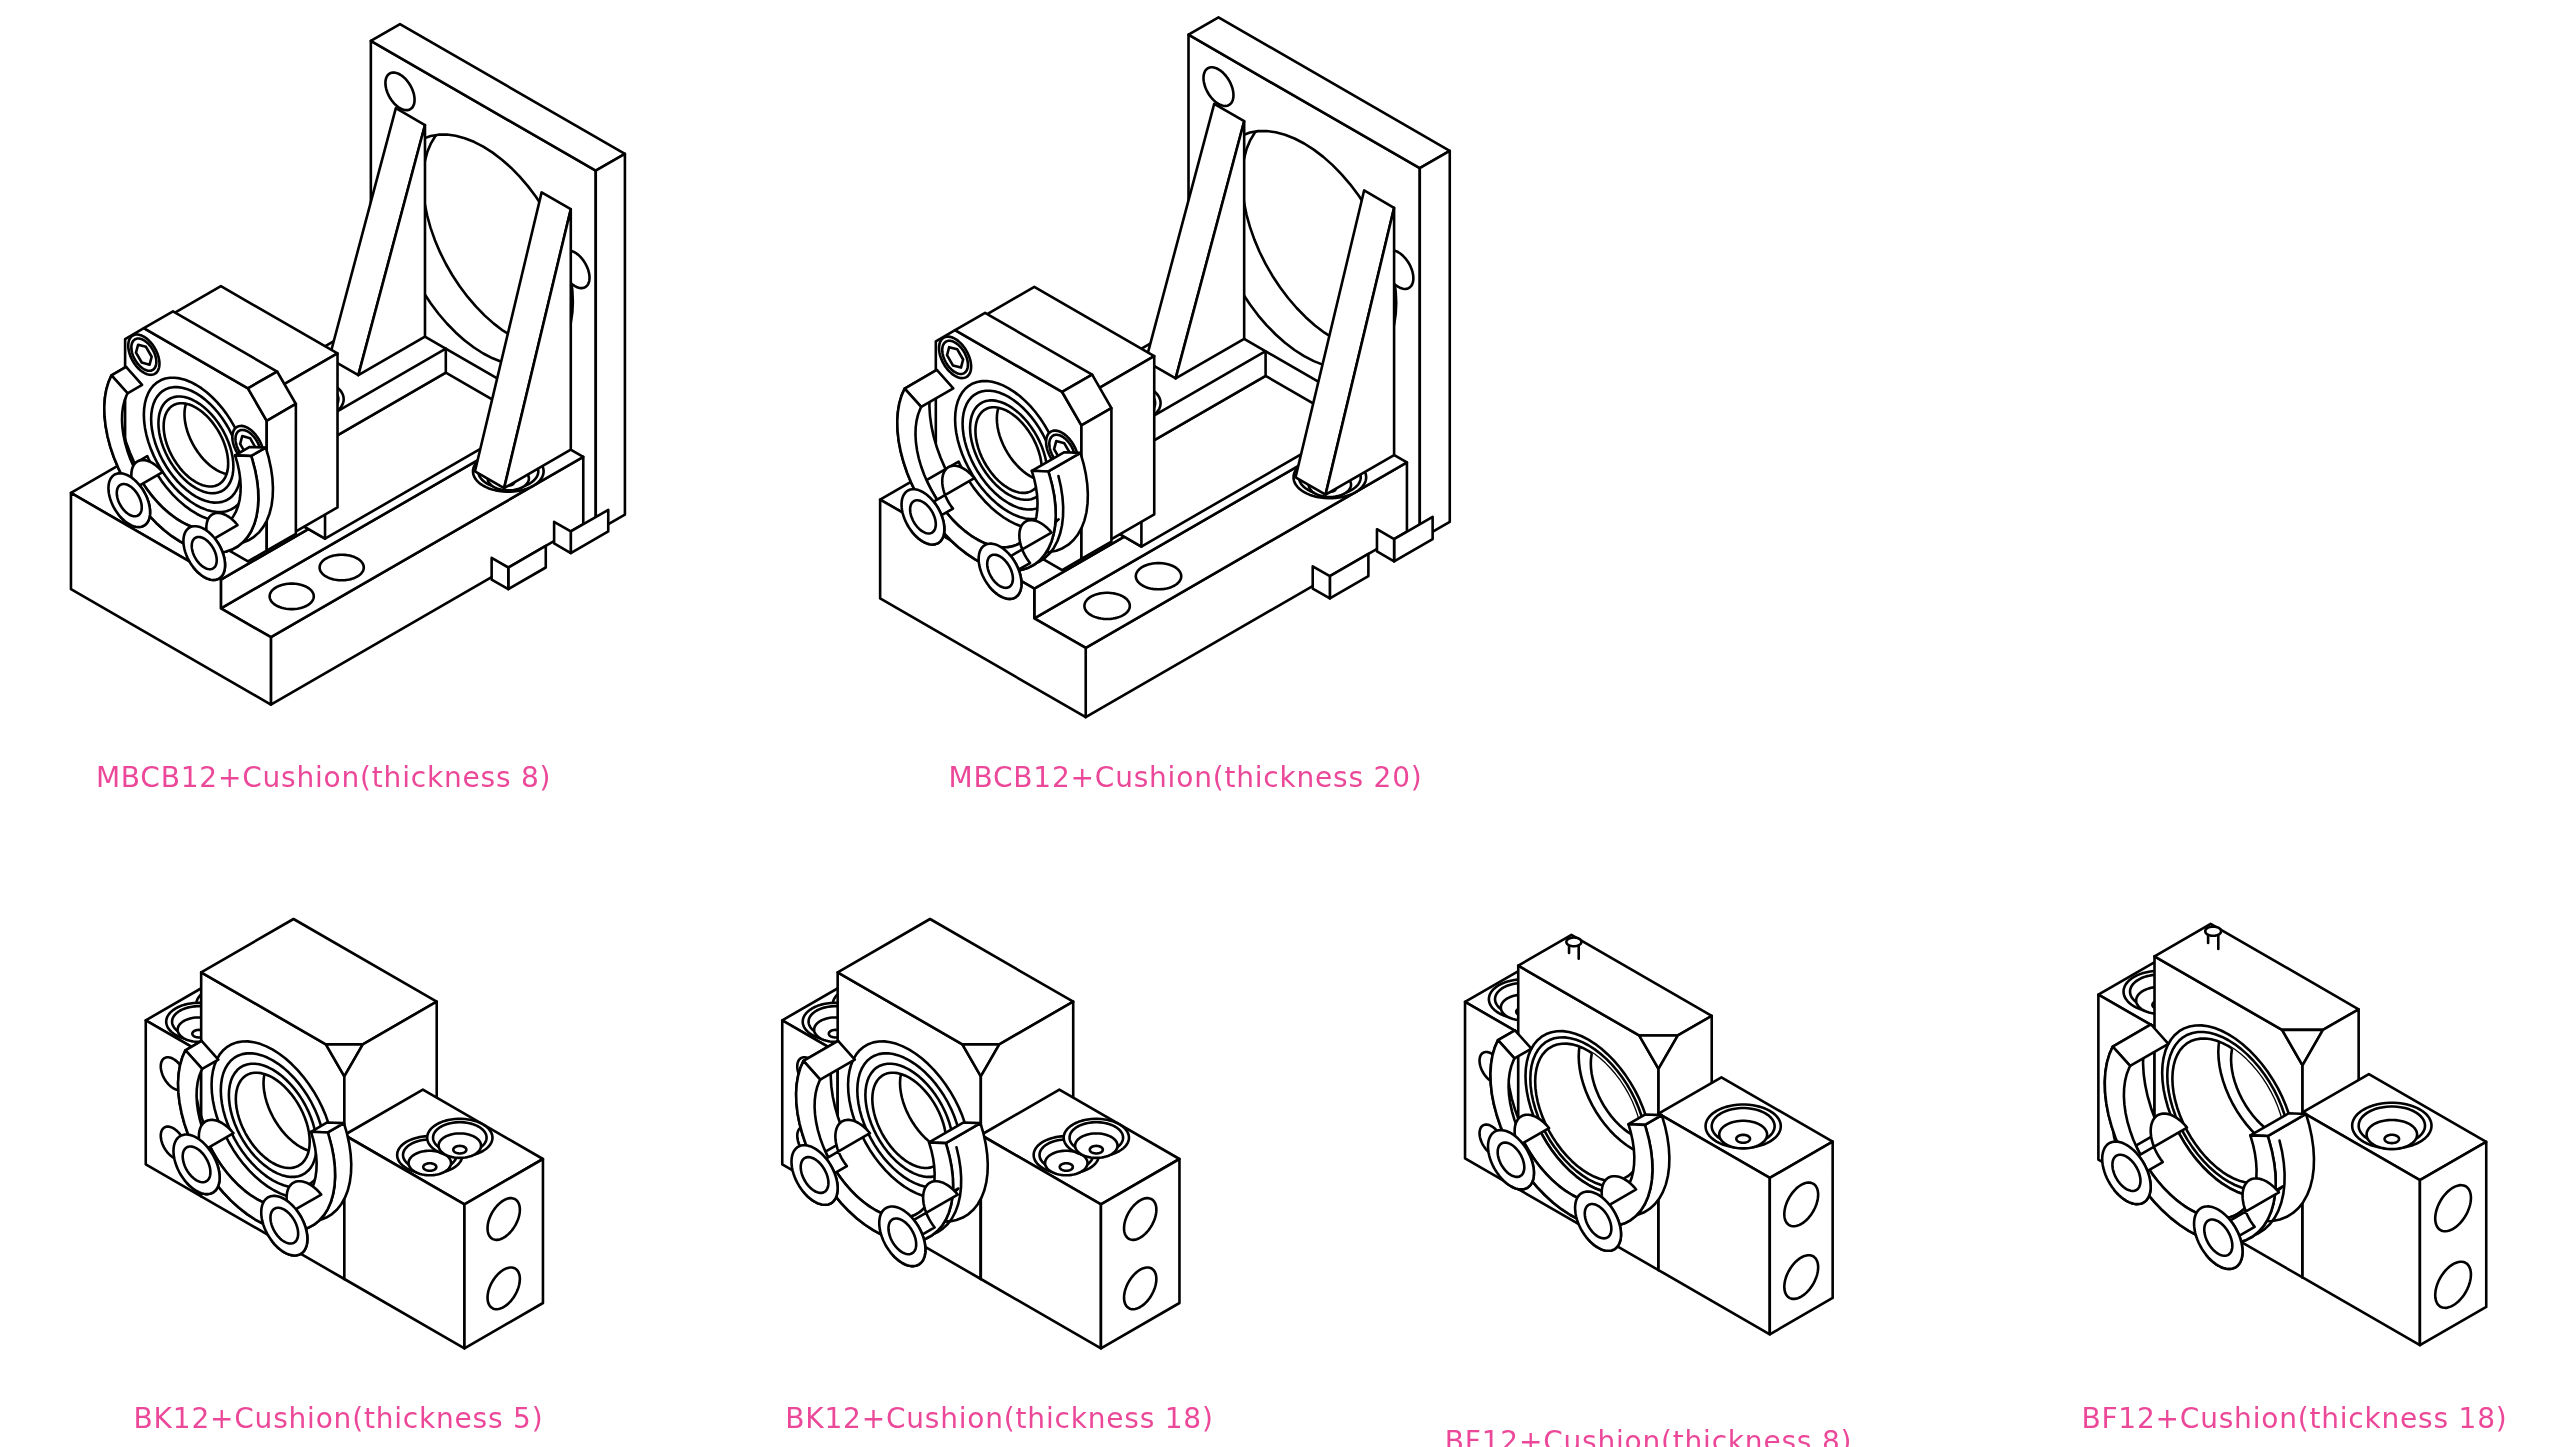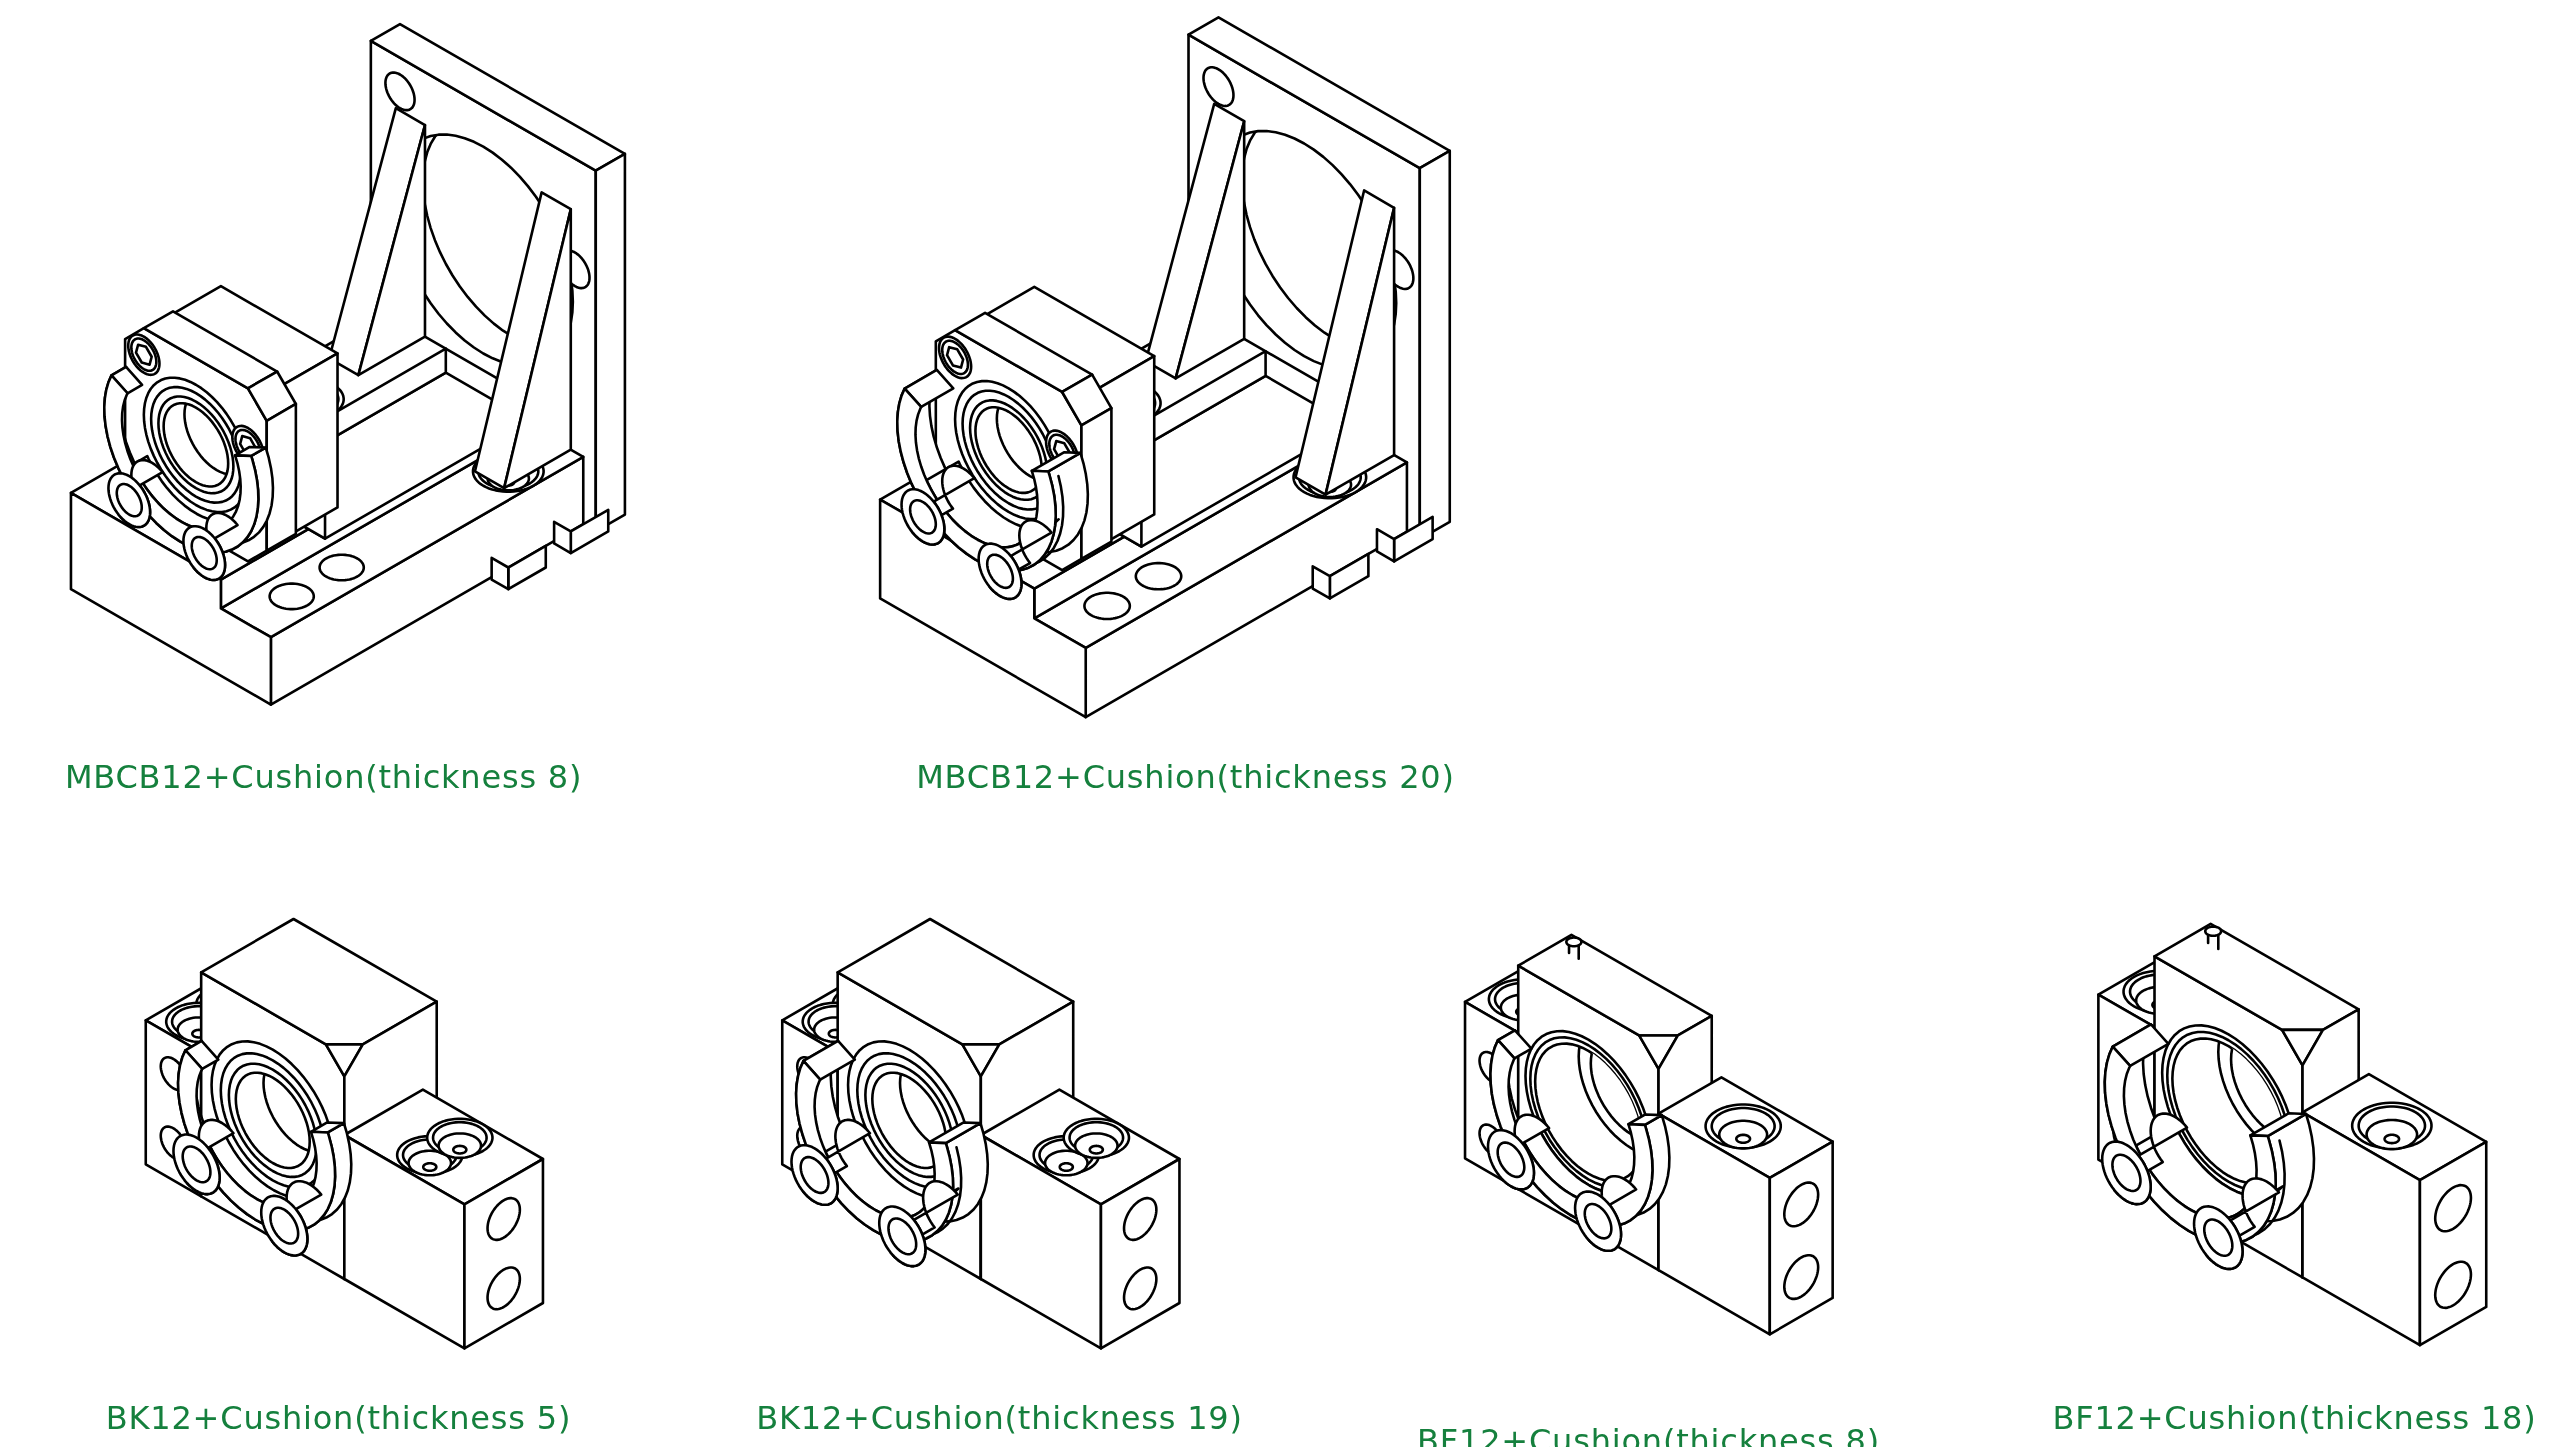--- a/index.html
+++ b/index.html
@@ -5,21 +5,21 @@
   html,body{margin:0;padding:0}
   body{
     width:2576px;height:1447px;position:relative;overflow:hidden;
     background:#ffffff;font-family:"DejaVu Sans",sans-serif;
   }
   .fig{position:absolute}
   .fig svg{width:100%;height:100%;display:block}
   .fig path{vector-effect:non-scaling-stroke;stroke:#000;stroke-width:2.6px;
             stroke-linejoin:round;stroke-linecap:round}
   .cap{
-    position:absolute;color:#15803d;font-size:32px;letter-spacing:0.8px;
+    position:absolute;color:#ec4899;font-size:28px;letter-spacing:0.8px;
     line-height:43px;text-align:center;white-space:nowrap;
   }
 </style>
 </head>
 <body>
 
 <div class="fig" style="left:4.1px;top:11.6px;width:687px;height:707px">
     <svg viewBox="-6 -240 242 294" preserveAspectRatio="xMidYMid meet">
       <g>
         <path d="M 124.71,-78.00 L 218.24,-24.00 L 218.24,-174.00 L 124.71,-228.00 Z" fill="#fff"></path>
@@ -371,16 +371,16 @@
         <path d="M 17.54,21.35 L 18.30,22.25 L 19.11,23.07 L 19.94,23.80 L 20.79,24.45 L 21.65,25.00 L 22.51,25.44 L 23.36,25.78 L 24.19,26.00 L 25.00,26.11 L 25.76,26.10 L 26.49,25.98 L 27.16,25.74 L 27.76,25.39 L 28.31,24.93 L 28.78,24.36 L 29.17,23.70 L 29.48,22.95 L 29.70,22.12 L 29.83,21.22 L 29.88,20.25 L 29.83,19.23 L 29.70,18.17 L 29.48,17.08 L 29.17,15.98 L 28.78,14.86 L 28.31,13.76 L 27.76,12.67 L 27.16,11.62 L 26.49,10.61 L 25.76,9.65 L 42.22,0.15 L 41.45,-0.75 L 40.65,-1.57 L 39.82,-2.30 L 38.97,-2.95 L 38.11,-3.50 L 37.25,-3.94 L 36.39,-4.28 L 35.56,-4.50 L 34.76,-4.61 L 33.99,-4.60 L 33.27,-4.48 L 32.60,-4.24 L 31.99,-3.89 L 31.45,-3.43 L 30.98,-2.86 L 30.59,-2.20 L 30.28,-1.45 L 30.06,-0.62 L 29.92,0.28 L 29.88,1.25 L 29.92,2.27 L 30.06,3.33 L 30.28,4.42 L 30.59,5.52 L 30.98,6.64 L 31.45,7.74 L 31.99,8.83 L 32.60,9.88 L 33.27,10.89 L 33.99,11.85 Z" fill="#fff"></path>
         <path d="M 29.88,20.25 L 29.83,19.23 L 29.70,18.17 L 29.48,17.08 L 29.17,15.98 L 28.78,14.86 L 28.31,13.76 L 27.76,12.67 L 27.16,11.62 L 26.49,10.61 L 25.76,9.65 L 25.00,8.75 L 24.19,7.93 L 23.36,7.20 L 22.51,6.55 L 21.65,6.00 L 20.79,5.56 L 19.94,5.22 L 19.11,5.00 L 18.30,4.89 L 17.54,4.90 L 16.81,5.02 L 16.15,5.26 L 15.54,5.61 L 14.99,6.07 L 14.53,6.64 L 14.13,7.30 L 13.83,8.05 L 13.60,8.88 L 13.47,9.78 L 13.42,10.75 L 13.47,11.77 L 13.60,12.83 L 13.83,13.92 L 14.13,15.02 L 14.53,16.14 L 14.99,17.24 L 15.54,18.33 L 16.15,19.38 L 16.81,20.39 L 17.54,21.35 L 18.30,22.25 L 19.11,23.07 L 19.94,23.80 L 20.79,24.45 L 21.65,25.00 L 22.51,25.44 L 23.36,25.78 L 24.19,26.00 L 25.00,26.11 L 25.76,26.10 L 26.49,25.98 L 27.16,25.74 L 27.76,25.39 L 28.31,24.93 L 28.78,24.36 L 29.17,23.70 L 29.48,22.95 L 29.70,22.12 L 29.83,21.22 L 29.88,20.25 Z" fill="#fff"></path>
         <path d="M 26.41,18.25 L 26.39,17.66 L 26.31,17.05 L 26.18,16.42 L 26.00,15.78 L 25.78,15.13 L 25.50,14.49 L 25.19,13.86 L 24.84,13.25 L 24.45,12.67 L 24.03,12.11 L 23.59,11.59 L 23.12,11.12 L 22.64,10.69 L 22.15,10.32 L 21.65,10.00 L 21.15,9.74 L 20.66,9.55 L 20.18,9.42 L 19.71,9.36 L 19.27,9.36 L 18.85,9.43 L 18.46,9.57 L 18.11,9.78 L 17.80,10.04 L 17.53,10.37 L 17.30,10.75 L 17.12,11.19 L 16.99,11.67 L 16.91,12.19 L 16.89,12.75 L 16.91,13.34 L 16.99,13.95 L 17.12,14.58 L 17.30,15.22 L 17.53,15.87 L 17.80,16.51 L 18.11,17.14 L 18.46,17.75 L 18.85,18.33 L 19.27,18.89 L 19.71,19.41 L 20.18,19.88 L 20.66,20.31 L 21.15,20.68 L 21.65,21.00 L 22.15,21.26 L 22.64,21.45 L 23.12,21.58 L 23.59,21.64 L 24.03,21.64 L 24.45,21.57 L 24.84,21.43 L 25.19,21.22 L 25.50,20.96 L 25.78,20.63 L 26.00,20.25 L 26.18,19.81 L 26.31,19.33 L 26.39,18.81 L 26.41,18.25 Z" fill="#fff"></path>
       </g>
     </svg>
   </div>
 
 <div class="cap" style="left:16.6px;top:756px;width:614px">MBCB12+Cushion(thickness 8)</div>
 <div class="cap" style="left:854px;top:756px;width:663px">MBCB12+Cushion(thickness 20)</div>
 <div class="cap" style="left:48px;top:1397px;width:581px">BK12+Cushion(thickness 5)</div>
-<div class="cap" style="left:709px;top:1397px;width:581px">BK12+Cushion(thickness 19)</div>
+<div class="cap" style="left:709px;top:1397px;width:581px">BK12+Cushion(thickness 18)</div>
 <div class="cap" style="left:1358px;top:1420px;width:581px">BF12+Cushion(thickness 8)</div>
 <div class="cap" style="left:2004px;top:1397px;width:581px">BF12+Cushion(thickness 18)</div>
 
 
 </body></html>

